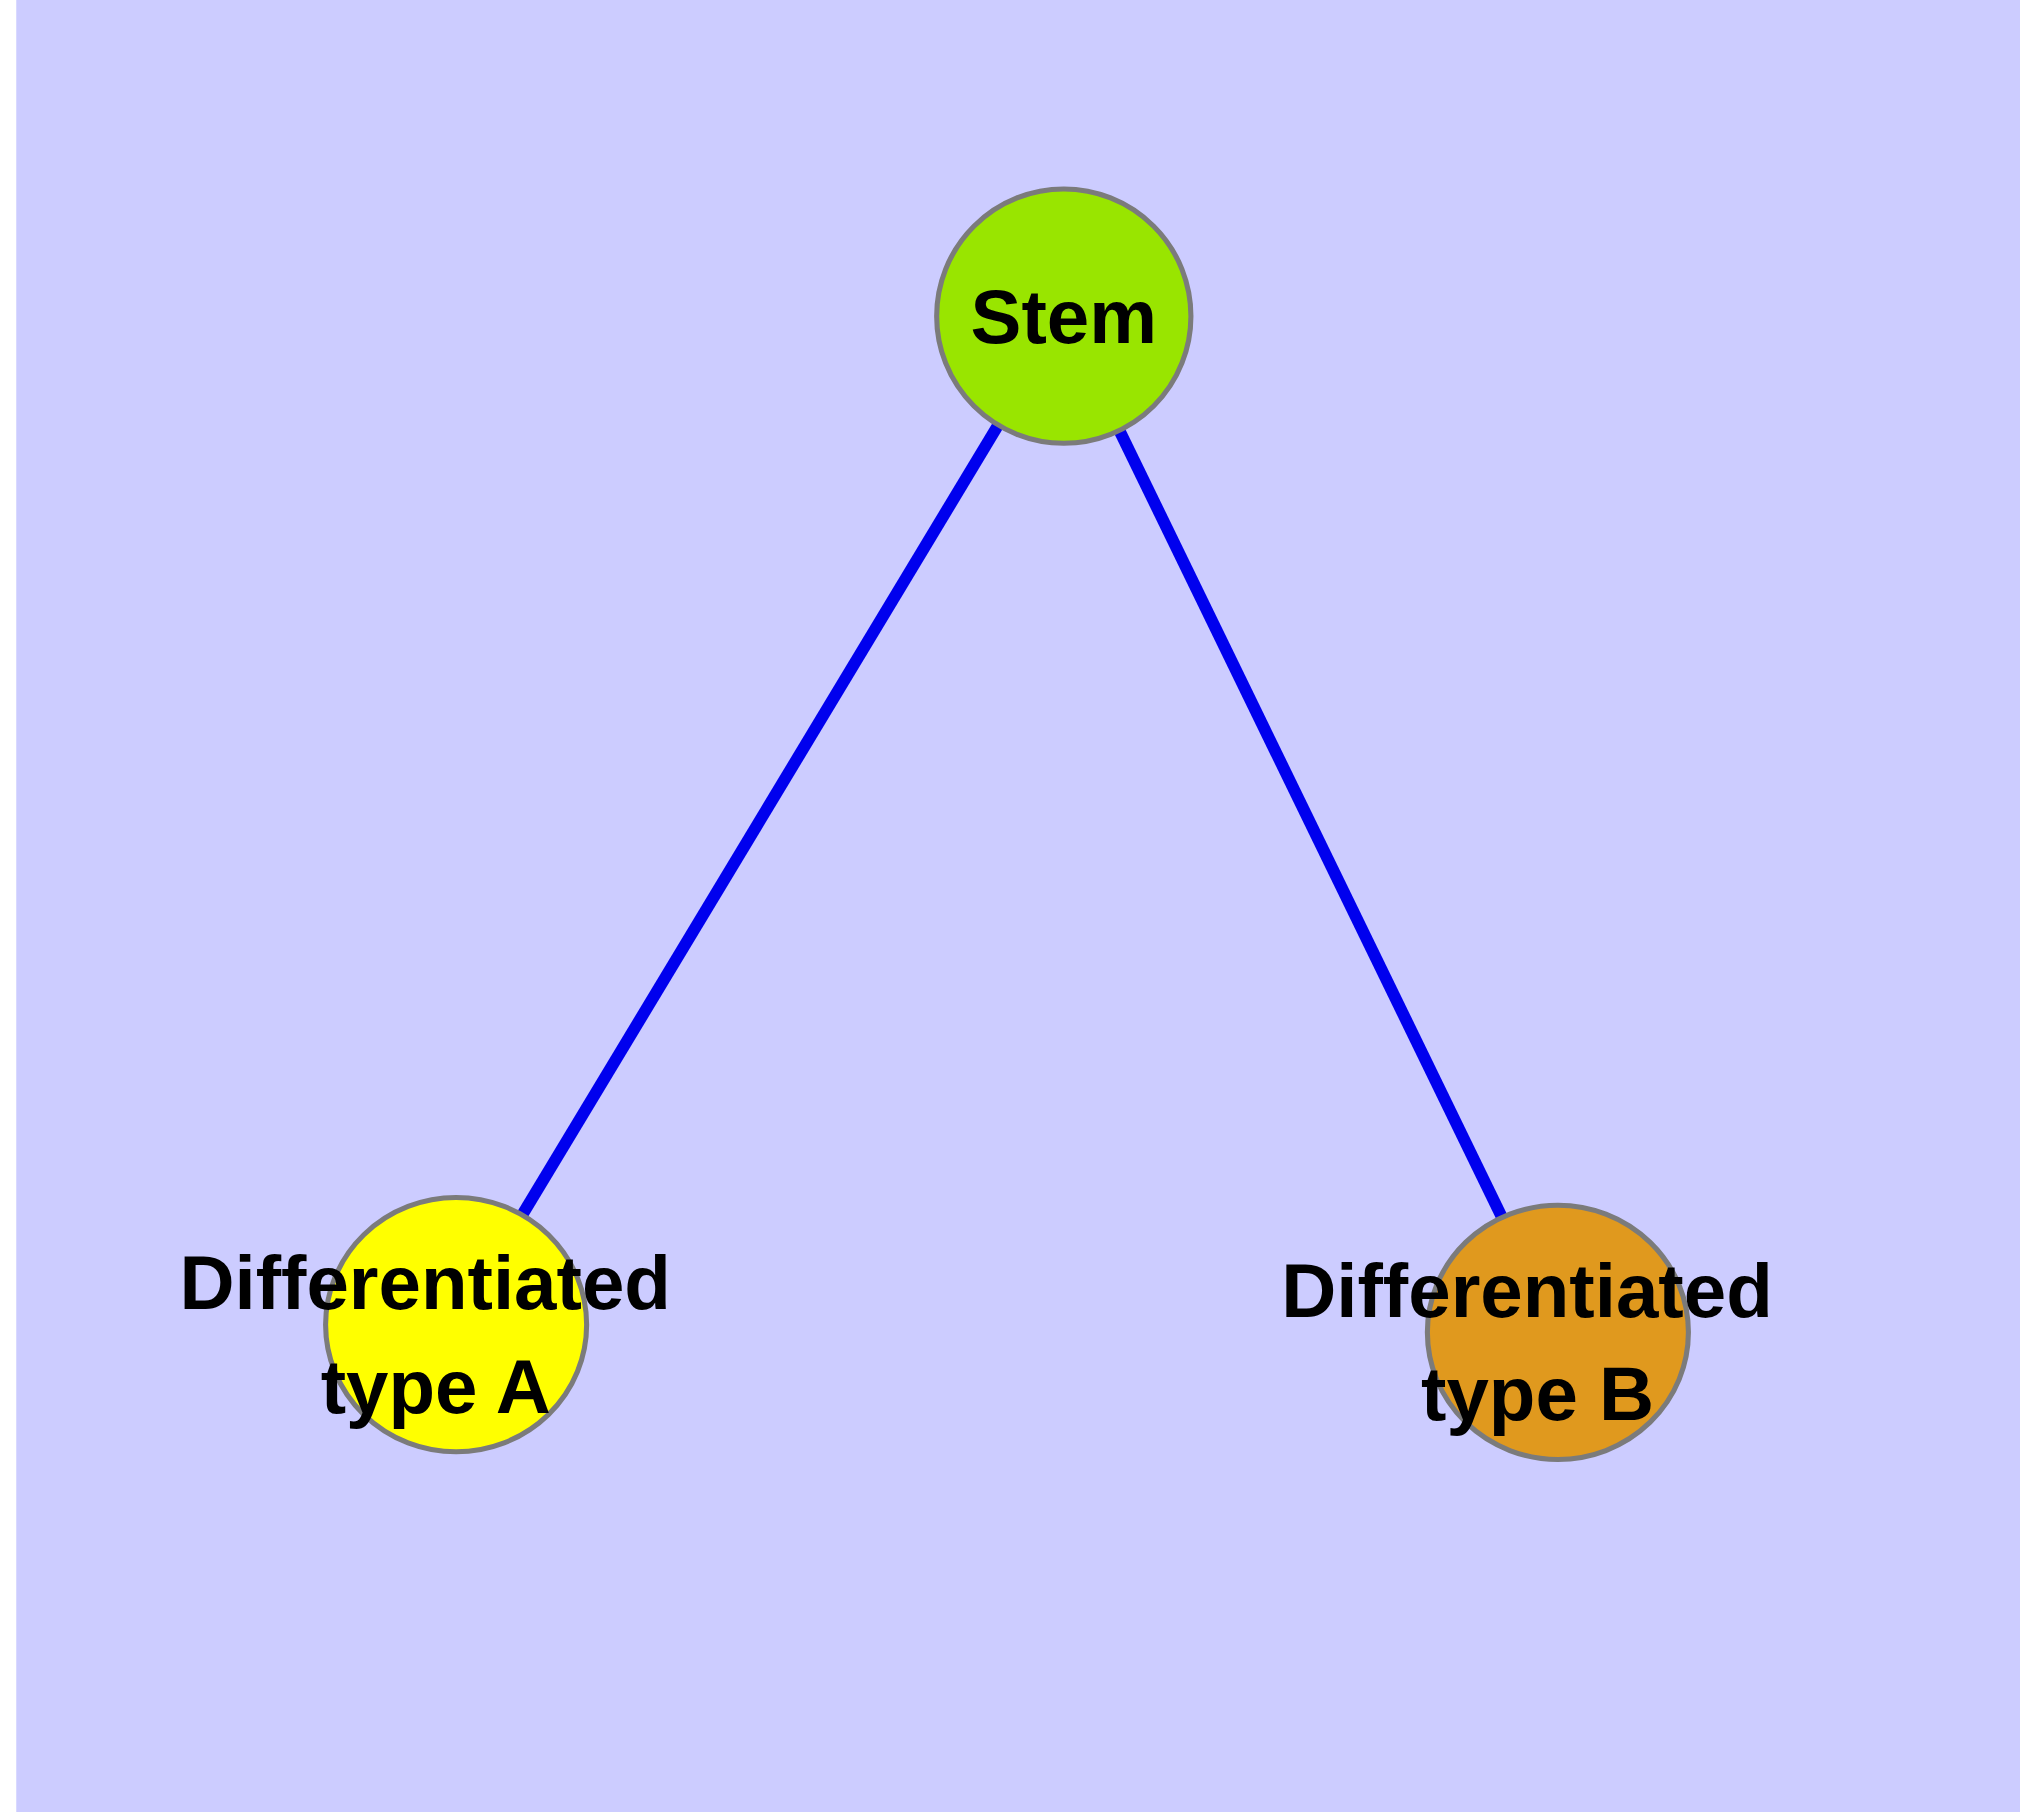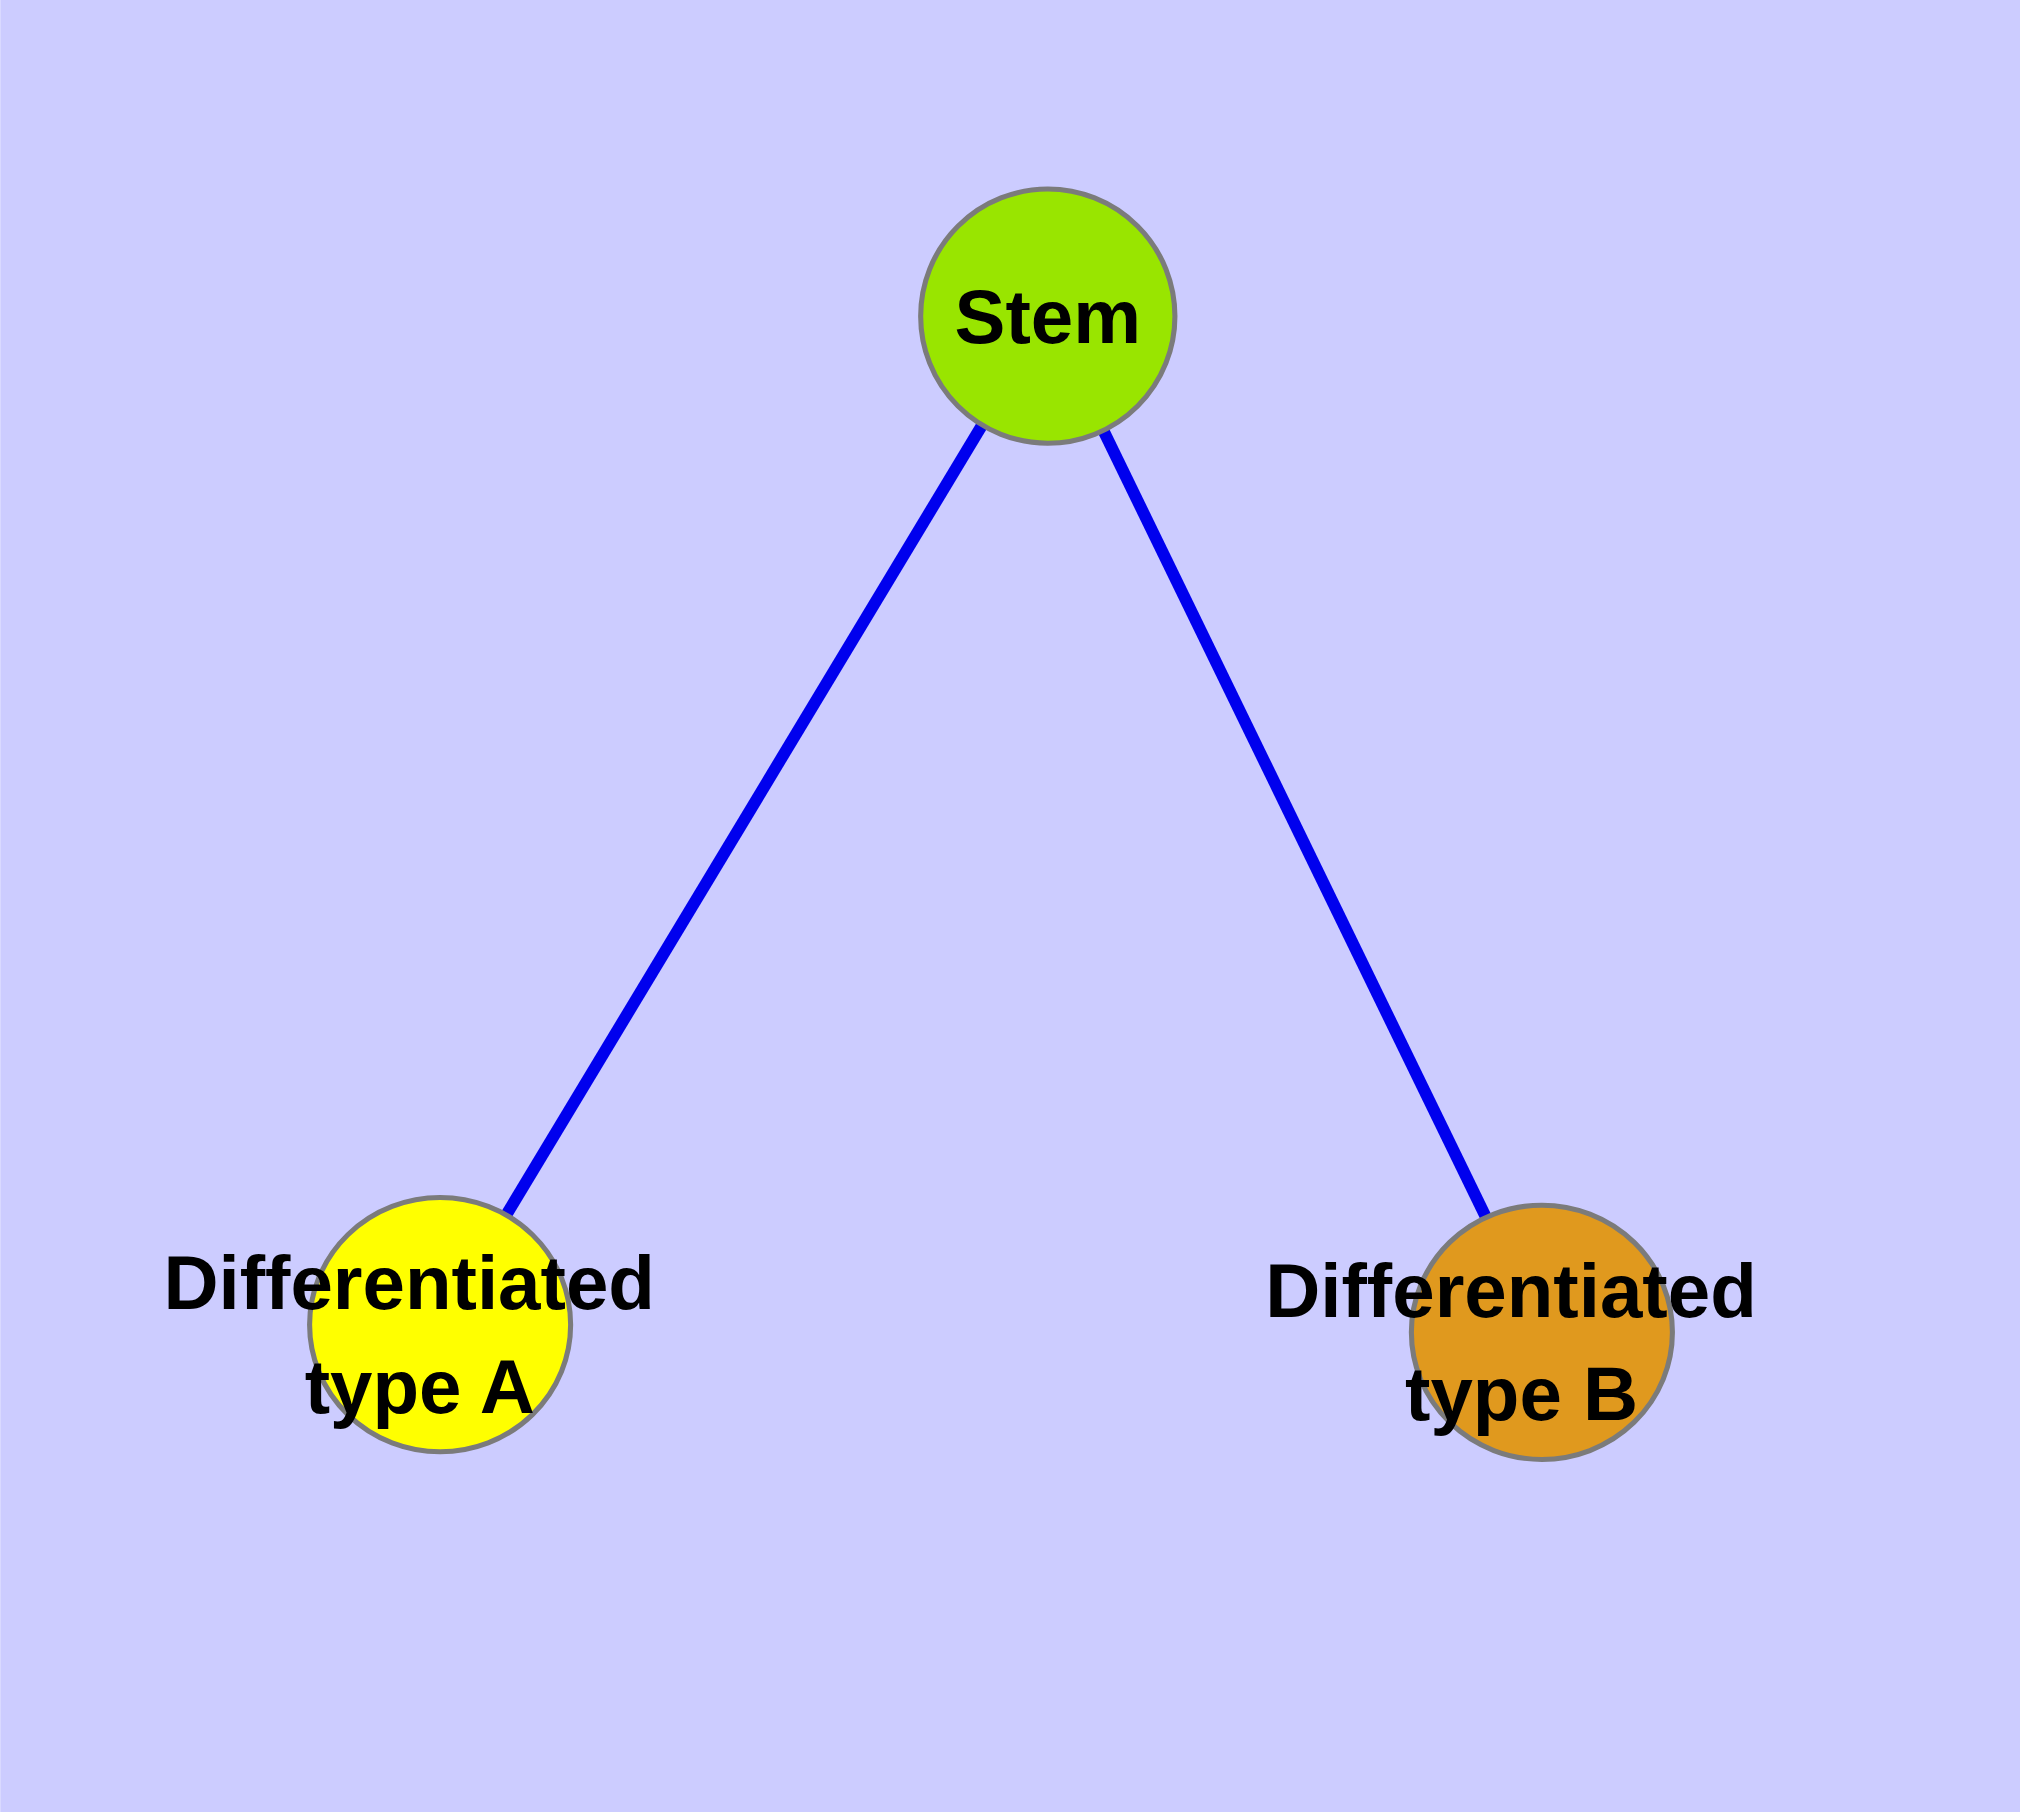--- a/index.html
+++ b/index.html
@@ -6,20 +6,21 @@
     margin: 0;
     padding: 0;
     width: 2021px;
     height: 1812px;
     overflow: hidden;
   }
   .canvas {
     position: relative;
     width: 1634px;
     height: 1812px;
+    margin-left: 16px;
   }
   svg.graph {
     display: block;
     width: 2021px;
     height: 1812px;
   }
   .edge {
     stroke-width: 14px;
     fill: none;
   }

